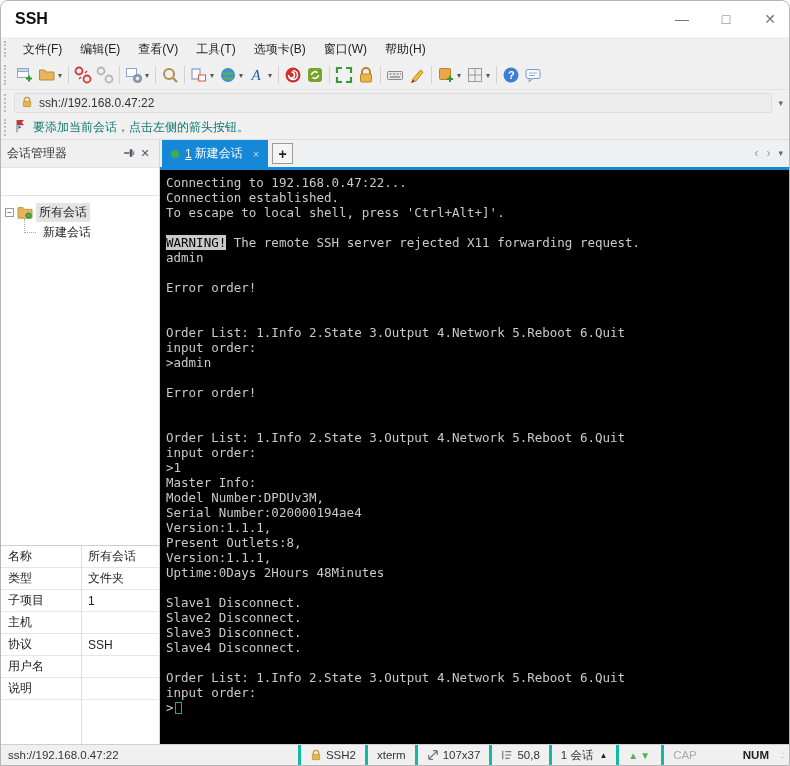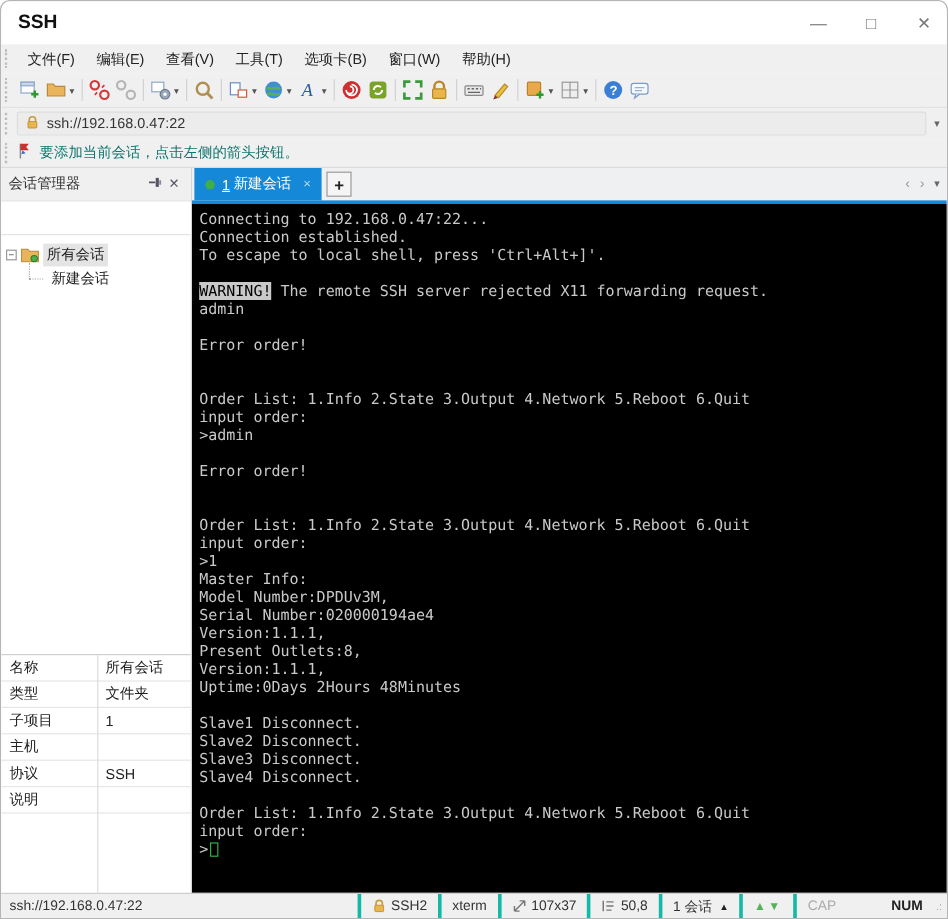--- a/index.html
+++ b/index.html
@@ -324,20 +324,24 @@
         </div>
         <div class="prop-row">
           <div class="prop-label">主机</div>
           <div class="prop-value"></div>
         </div>
         <div class="prop-row">
           <div class="prop-label">协议</div>
           <div class="prop-value">SSH</div>
         </div>
         <div class="prop-row">
+          <div class="prop-label">用户名</div>
+          <div class="prop-value"></div>
+        </div>
+        <div class="prop-row">
           <div class="prop-label">说明</div>
           <div class="prop-value"></div>
         </div>
       </div>
   </div>
 
   <div class="rightside">
     <div class="tabbar">
       <div class="tab-active">
         <span class="tab-dot"></span>

